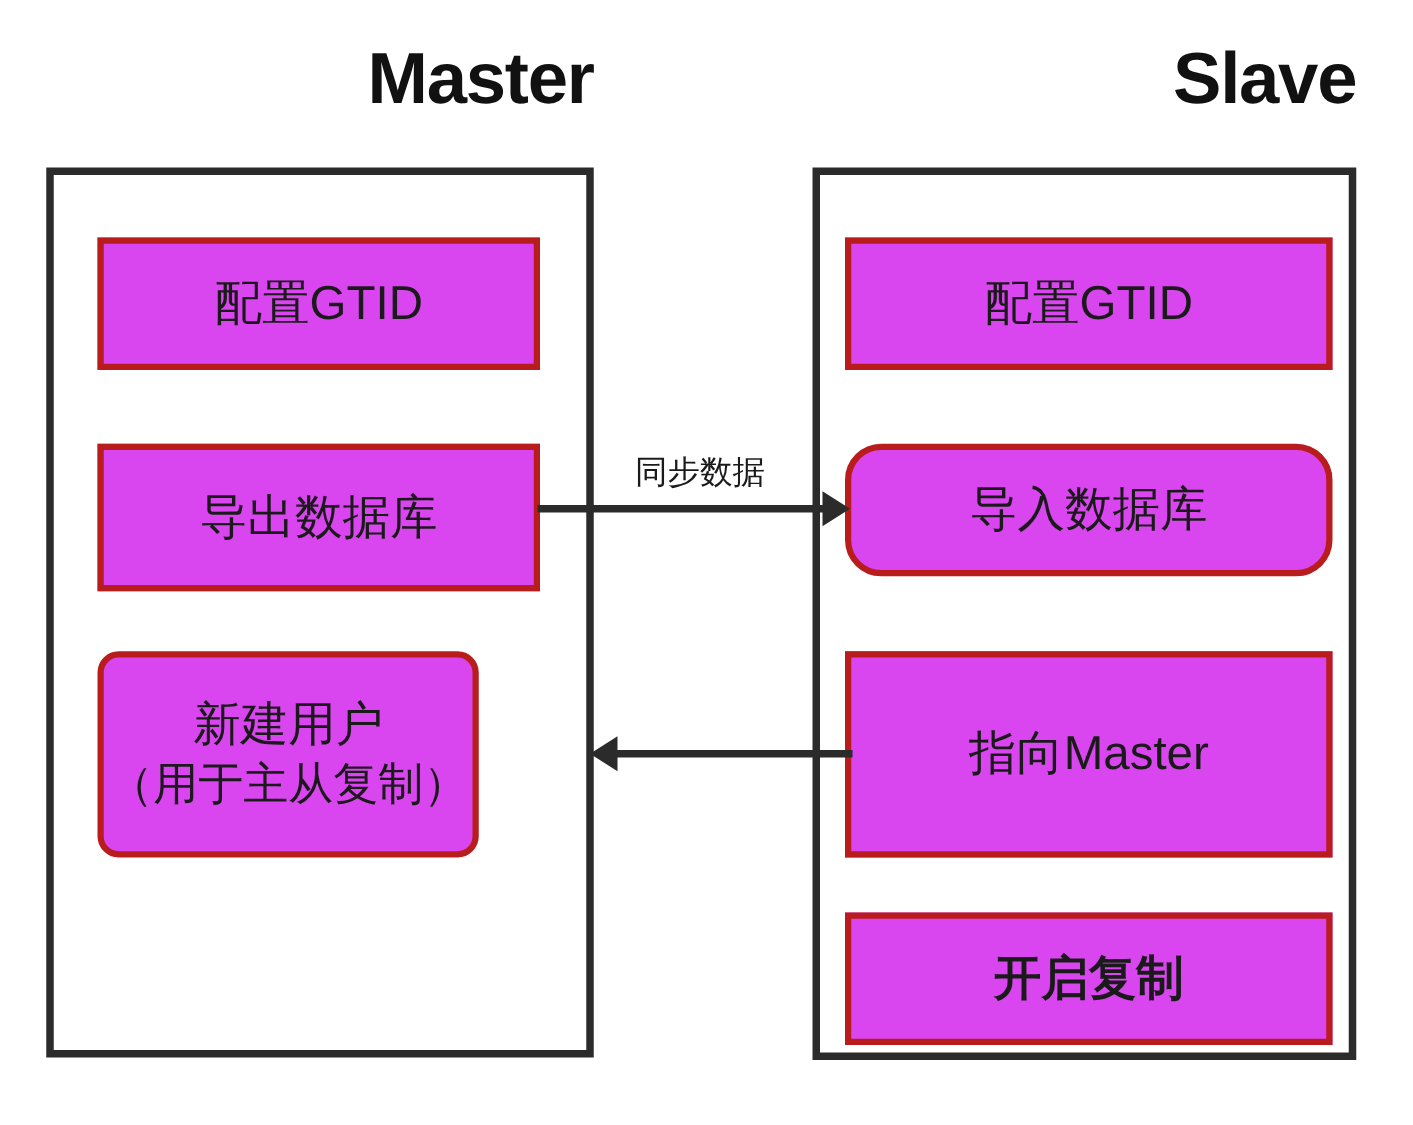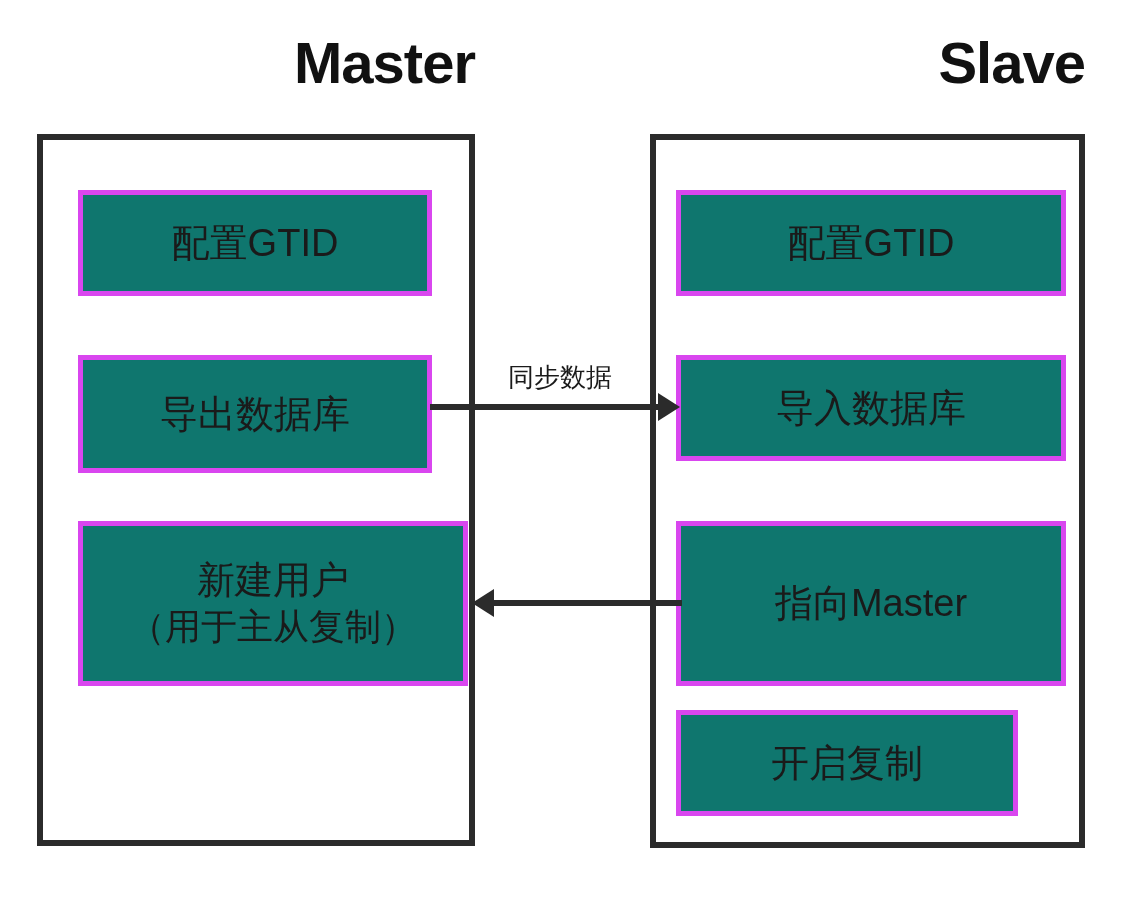--- a/index.html
+++ b/index.html
@@ -39,22 +39,22 @@
     border: 6px solid #2b2b2b;
     background: #ffffff;
     box-sizing: border-box;
   }
   #outer-master { left: 37px;  top: 134px; width: 438px; height: 712px; }
   #outer-slave  { left: 650px; top: 134px; width: 435px; height: 714px; }
 
   
   .step-box {
     position: absolute;
-    border: 5px solid #d946ef;
-    background: #0f766e;
+    border: 5px solid #b91c1c;
+    background: #d946ef;
     box-sizing: border-box;
     display: flex;
     flex-direction: column;
     align-items: center;
     justify-content: center;
     text-align: center;
     color: #1a1a1a;
   }
   .step-line1 {
     font-size: 38px;
@@ -64,27 +64,27 @@
   .step-line2 {
     font-size: 36px;
     line-height: 1.18;
     white-space: nowrap;
     margin-top: 4px;
   }
 
   
   #m-box-1 { left: 78px; top: 190px; width: 354px; height: 106px; }
   #m-box-2 { left: 78px; top: 355px; width: 354px; height: 118px; }
-  #m-box-3 { left: 78px; top: 521px; width: 390px; height: 165px; }
+  #m-box-3 { left: 78px; top: 521px; width: 305px; height: 165px; border-radius: 17px; }
 
   
   #s-box-1 { left: 676px; top: 190px; width: 390px; height: 106px; }
-  #s-box-2 { left: 676px; top: 355px; width: 390px; height: 106px; }
+  #s-box-2 { left: 676px; top: 355px; width: 390px; height: 106px; border-radius: 29px; }
   #s-box-3 { left: 676px; top: 521px; width: 390px; height: 165px; }
-  #s-box-4 { left: 676px; top: 710px; width: 342px; height: 106px; }
+  #s-box-4 { left: 676px; top: 730px; width: 390px; height: 106px; font-weight: bold; }
 
   
   .conn-line {
     position: absolute;
     background: #2b2b2b;
     height: 6px;
   }
   #conn-sync-line    { left: 430px; top: 404px; width: 232px; }
   #conn-pointto-line { left: 492px; top: 600px; width: 190px; }
 

